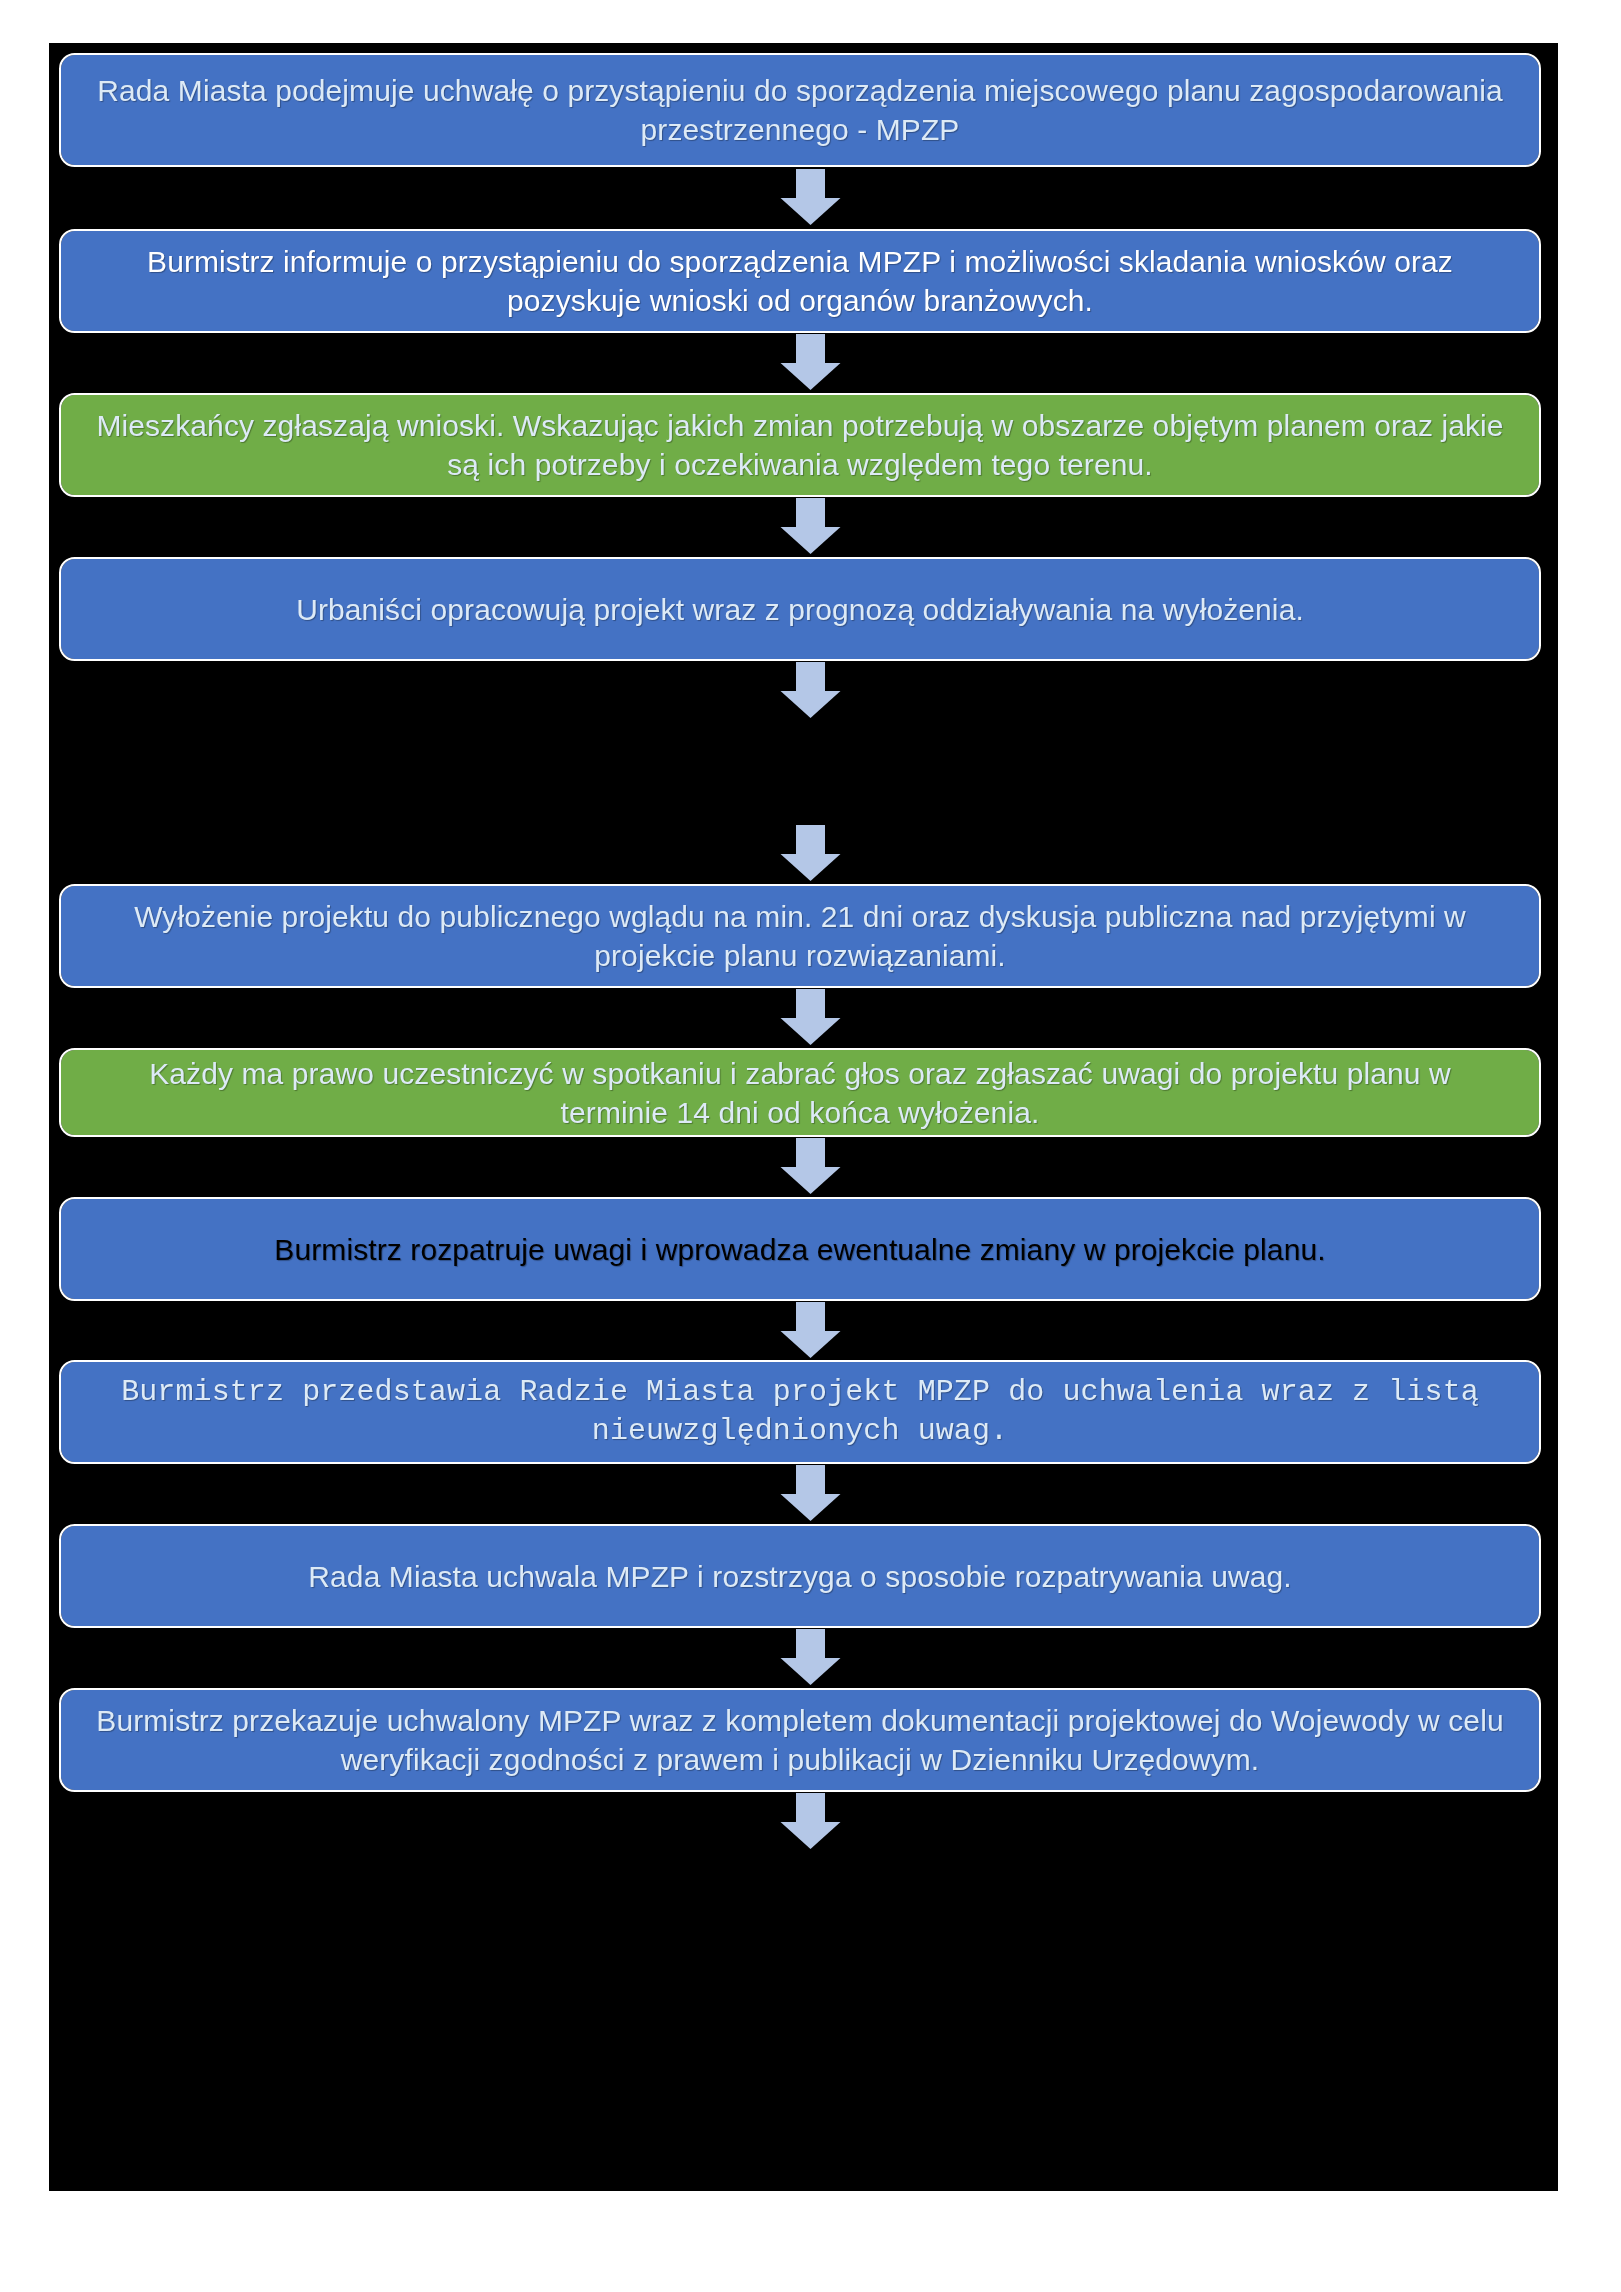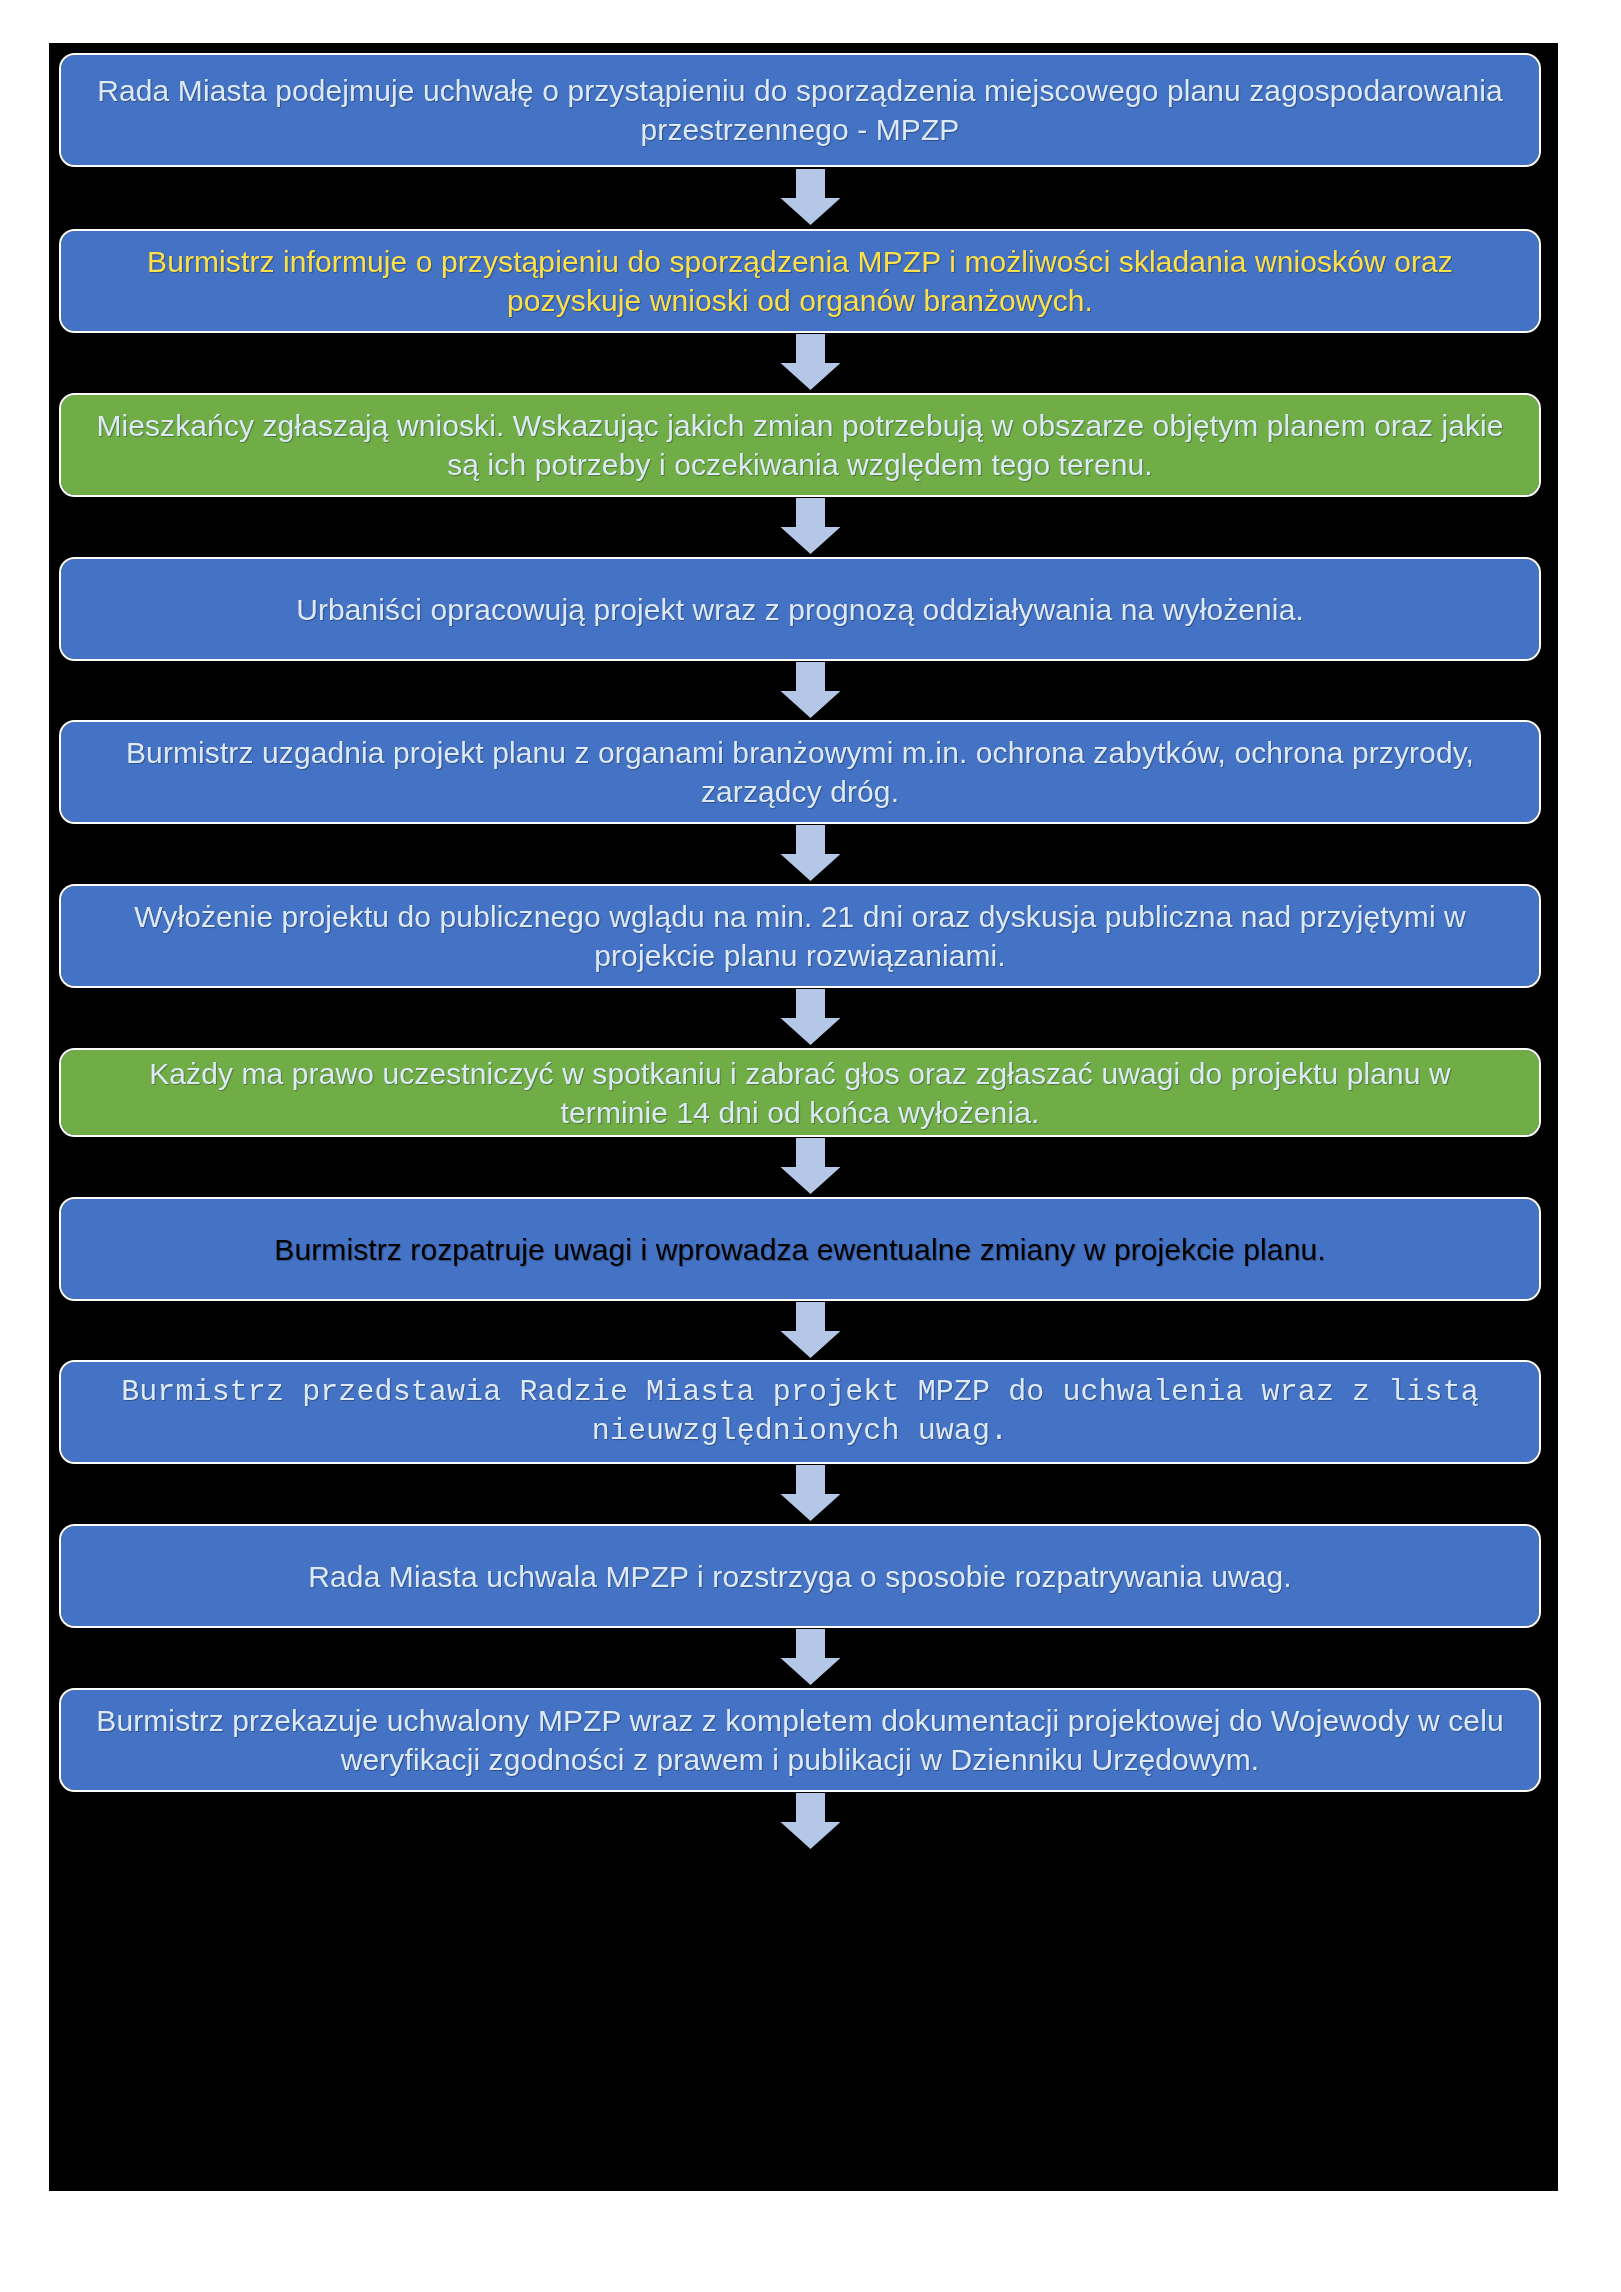--- a/index.html
+++ b/index.html
@@ -106,21 +106,21 @@
 
     <div class="flow-node blue" style="top: 55px; height: 110px; background: rgb(68, 114, 196);">
       <div class="node-text" style="color: rgb(221, 234, 246);">Rada Miasta podejmuje uchwałę o przystąpieniu do sporządzenia  miejscowego planu zagospodarowania przestrzennego - MPZP</div>
     </div>
     <div class="flow-arrow" style="top:169px;">
       <div class="arrow-shaft" style="background: rgb(180, 199, 231);"></div>
         <div class="arrow-head" style="border-top-color: rgb(180, 199, 231);"></div>
     </div>
 
     <div class="flow-node blue" style="top: 231px; height: 100px; background: rgb(68, 114, 196);">
-      <div class="node-text" style="color: #fde047;">Burmistrz informuje o przystąpieniu do sporządzenia MPZP i możliwości skladania wniosków oraz pozyskuje wnioski od organów branżowych.</div>
+      <div class="node-text" style="color: #ffffff;">Burmistrz informuje o przystąpieniu do sporządzenia MPZP i możliwości skladania wniosków oraz pozyskuje wnioski od organów branżowych.</div>
     </div>
     <div class="flow-arrow" style="top:334px;">
       <div class="arrow-shaft" style="background: rgb(180, 199, 231);"></div>
         <div class="arrow-head" style="border-top-color: rgb(180, 199, 231);"></div>
     </div>
 
     <div class="flow-node green" style="top: 395px; height: 100px; background: rgb(112, 173, 71);">
       <div class="node-text" style="color: rgb(221, 234, 246);">Mieszkańcy zgłaszają wnioski. Wskazując  jakich zmian potrzebują w obszarze objętym planem oraz jakie są ich potrzeby i oczekiwania względem tego terenu.</div>
     </div>
     <div class="flow-arrow" style="top:498px;">
@@ -129,23 +129,20 @@
     </div>
 
     <div class="flow-node blue" style="top: 559px; height: 100px; background: rgb(68, 114, 196);">
       <div class="node-text" style="color: rgb(221, 234, 246);">Urbaniści opracowują projekt wraz z prognozą oddziaływania na wyłożenia.</div>
     </div>
     <div class="flow-arrow" style="top:662px;">
       <div class="arrow-shaft" style="background: rgb(180, 199, 231);"></div>
         <div class="arrow-head" style="border-top-color: rgb(180, 199, 231);"></div>
     </div>
 
-    <div class="flow-node blue" style="top: 722px; height: 100px; background: rgb(68, 114, 196);">
-      <div class="node-text" style="color: rgb(221, 234, 246);">Burmistrz uzgadnia projekt planu z organami branżowymi m.in. ochrona zabytków, ochrona przyrody, zarządcy dróg.</div>
-    </div>
     <div class="flow-arrow" style="top:825px;">
       <div class="arrow-shaft" style="background: rgb(180, 199, 231);"></div>
         <div class="arrow-head" style="border-top-color: rgb(180, 199, 231);"></div>
     </div>
 
     <div class="flow-node blue" style="top: 886px; height: 100px; background: rgb(68, 114, 196);">
       <div class="node-text" style="color: rgb(221, 234, 246);">Wyłożenie projektu do publicznego wglądu na min. 21 dni oraz dyskusja publiczna nad przyjętymi w projekcie planu rozwiązaniami.</div>
     </div>
     <div class="flow-arrow" style="top:989px;">
       <div class="arrow-shaft" style="background: rgb(180, 199, 231);"></div>

